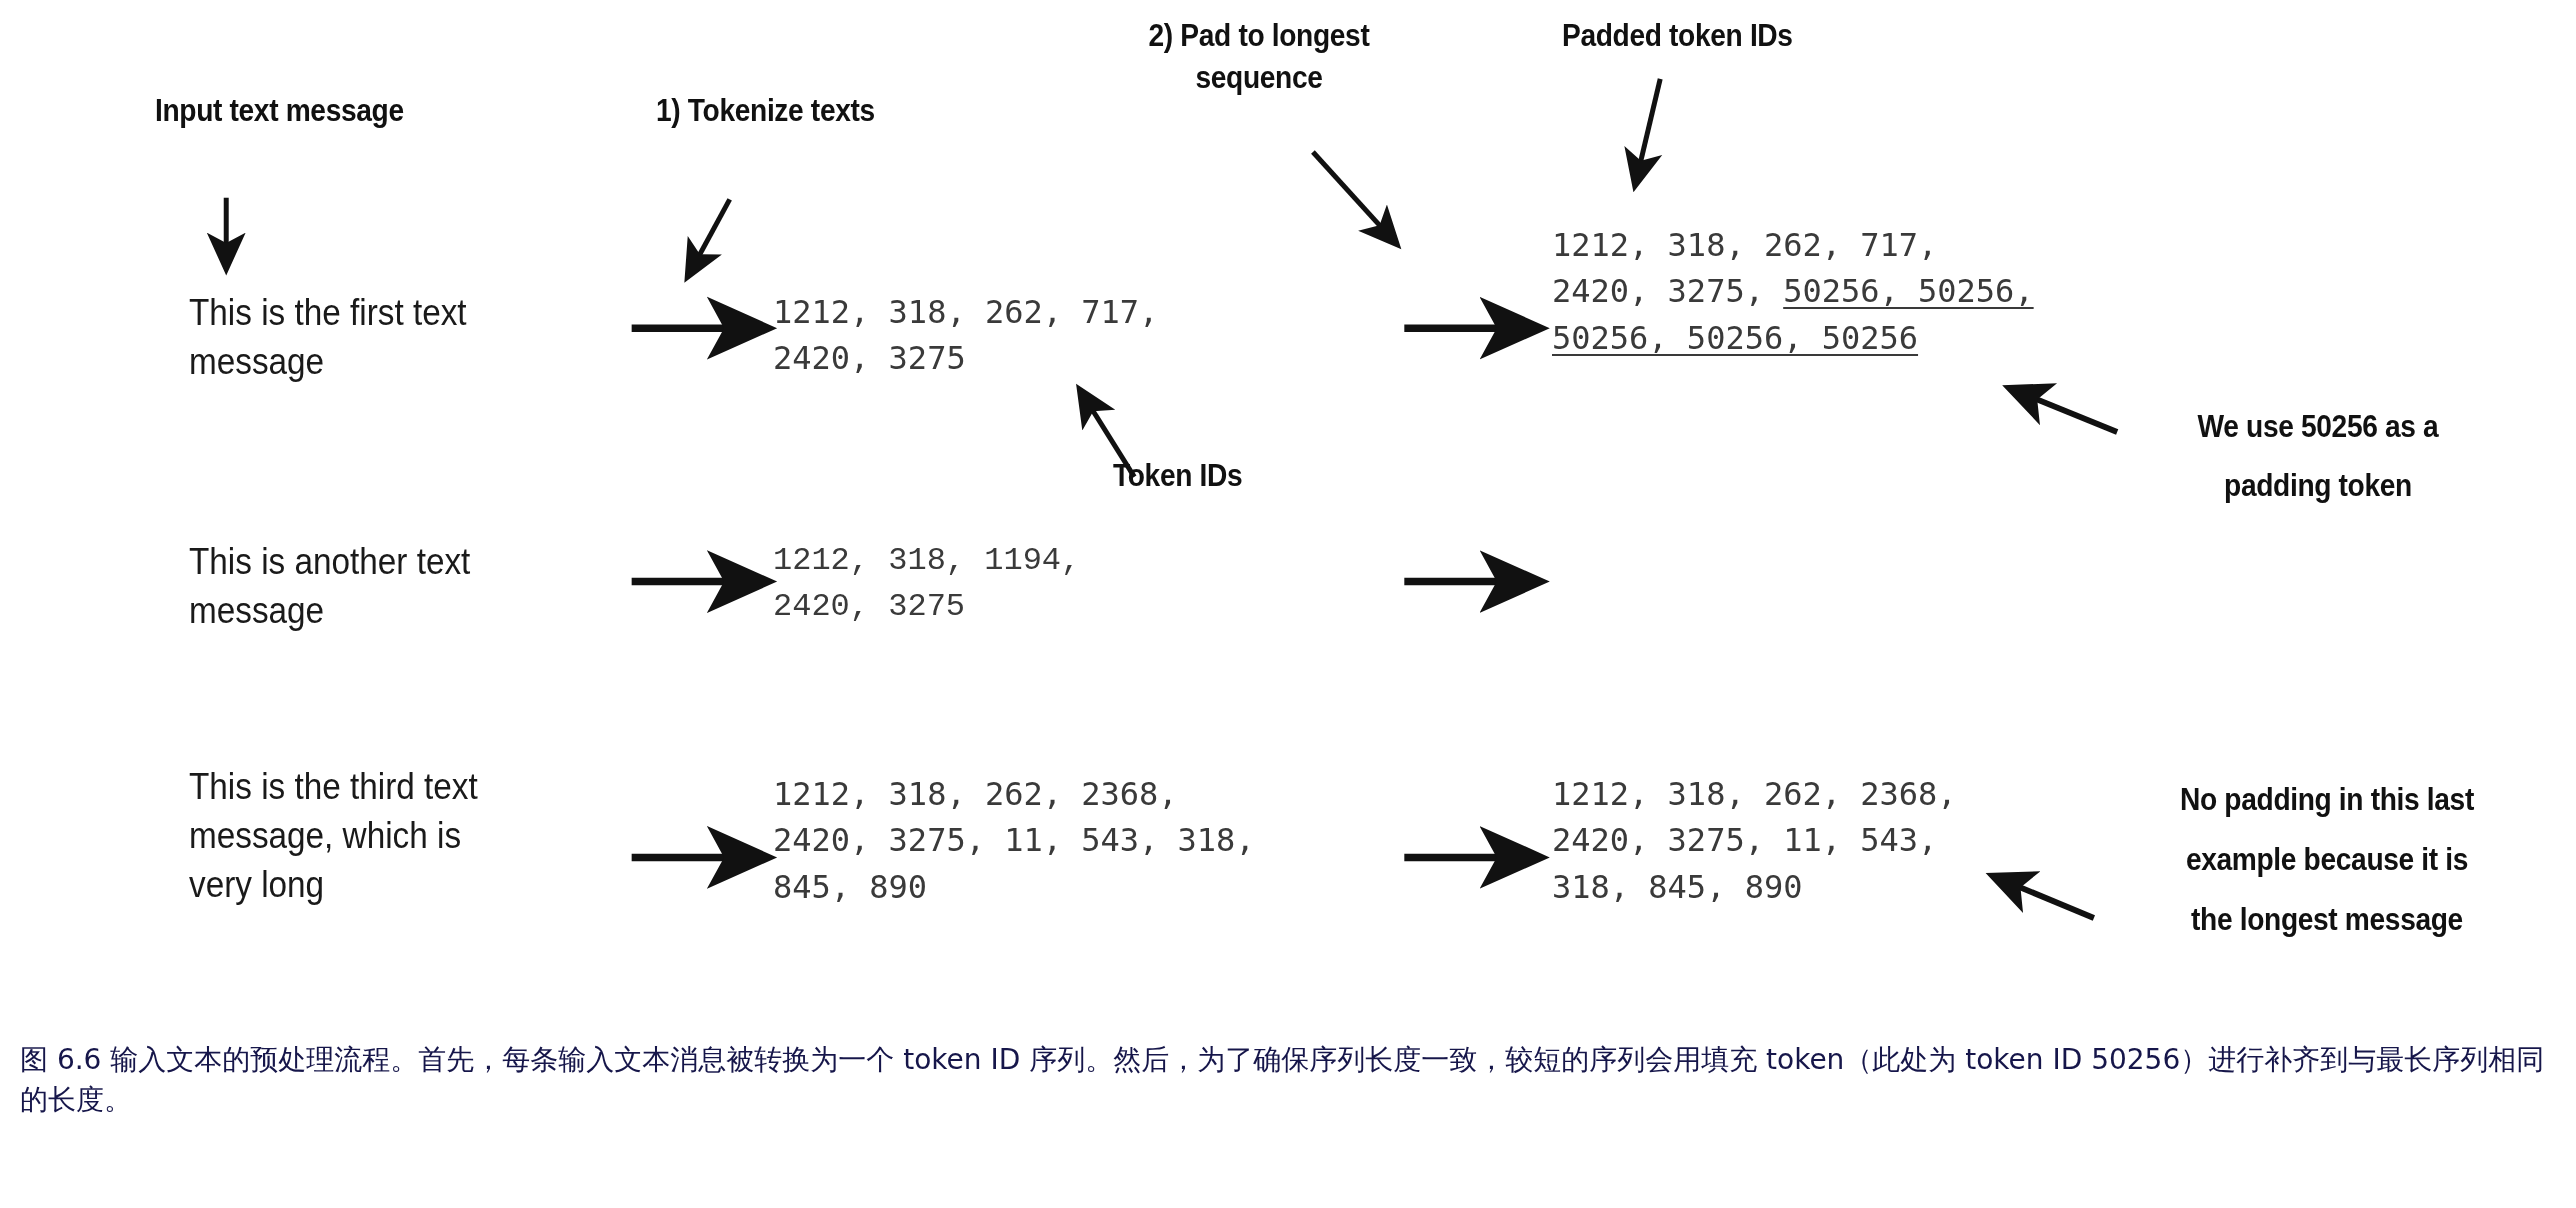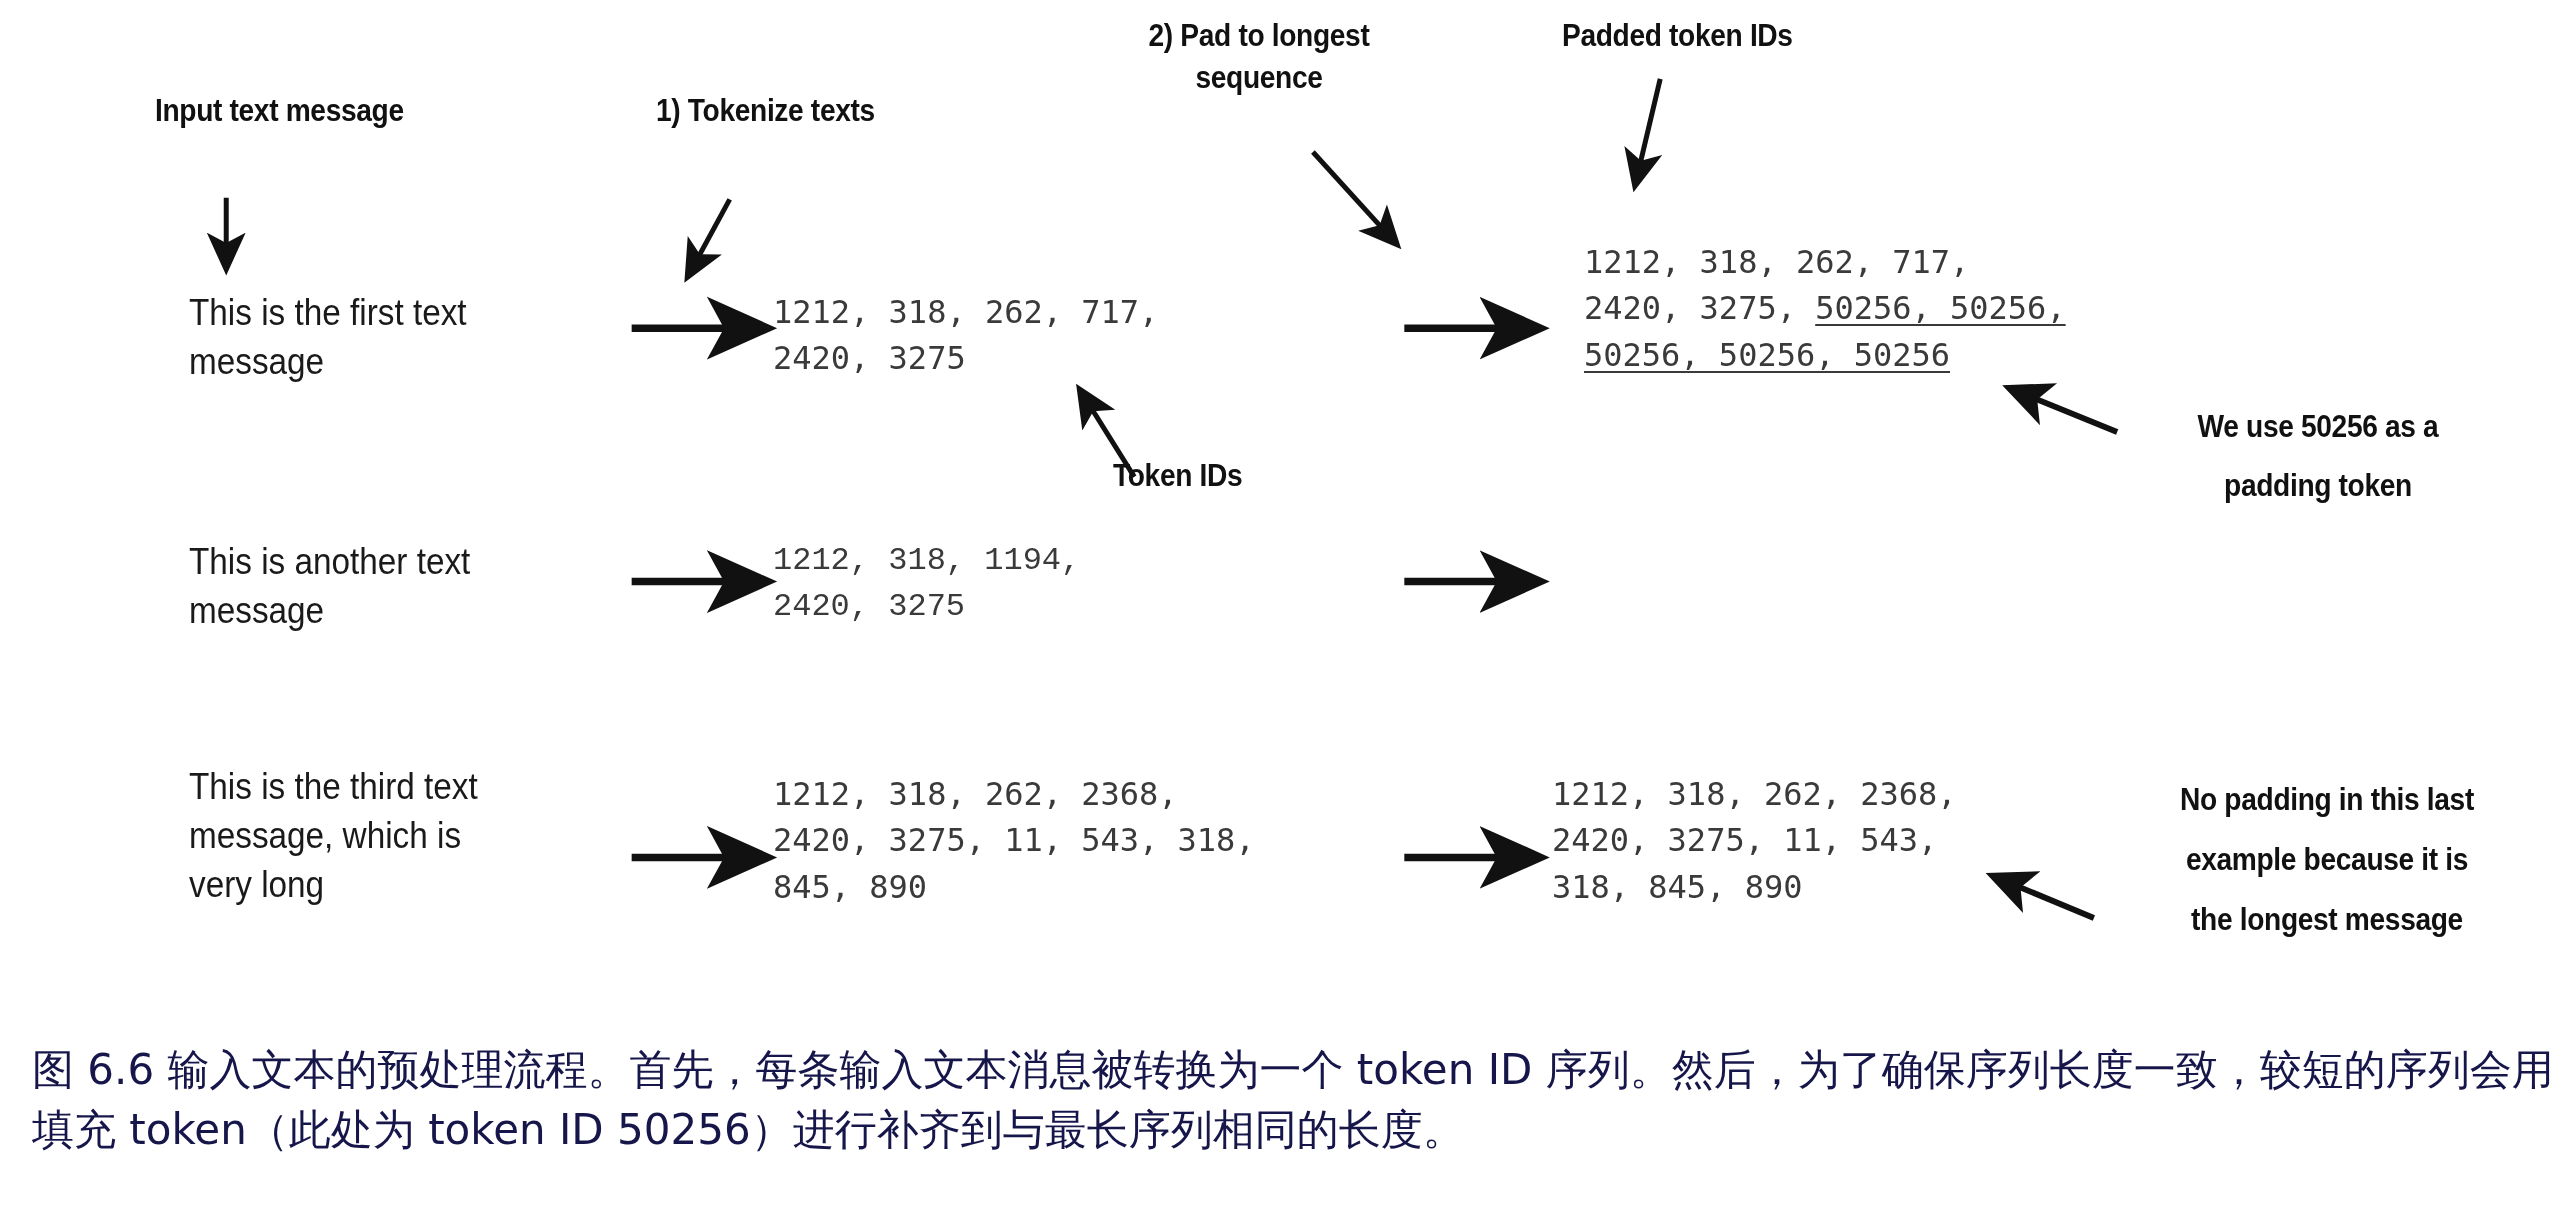--- a/index.html
+++ b/index.html
@@ -67,25 +67,25 @@
     position: absolute;
     left: 0; top: 0;
     width: 2576px;
     height: 1208px;
     pointer-events: none;
   }
 
   
   .caption {
     position: absolute;
-    left: 32px;
+    left: 20px;
     top: 1040px;
     width: 2543px;
     font-family: "DejaVu Sans", sans-serif;
-    font-size: 42px;
+    font-size: 28px;
     line-height: 1.42;
     color: #16164a;
     letter-spacing: 0px;
   }
 </style>
 </head>
 <body>
 
 <div id="page">
 
@@ -162,21 +162,21 @@
   <div class="annot" style="left:1562px; top:15px;">Padded token IDs</div>
 
   <div class="annot" style="left:1113px; top:455px;">Token IDs</div>
 
   <div class="msg" style="left:189px; top:289px; width:432px;">This is the first text
 message</div>
 
   <div class="ids" style="left:773px; top:289px;">1212, 318, 262, 717,
 2420, 3275</div>
 
-  <div class="ids" style="left:1552px; top:239px;margin-left:32px;"><span>1212, 318, 262, 717,</span>
+  <div class="ids" style="left:1552px; top:222px;"><span>1212, 318, 262, 717,</span>
 <span>2420, 3275, </span><span class="pad">50256, 50256,</span>
 <span class="pad">50256, 50256, 50256</span></div>
 
   <div class="annot center" style="left:2127px; top:406px; width:382px;">We use 50256 as a</div>
   <div class="annot center" style="left:2127px; top:465px; width:382px;">padding token</div>
 
   <div class="msg" style="left:189px; top:538px; width:432px;">This is another text
 message</div>
 
   <div class="ids" style="left:773px; top:538px;font-family:Liberation Mono, monospace;">1212, 318, 1194,

